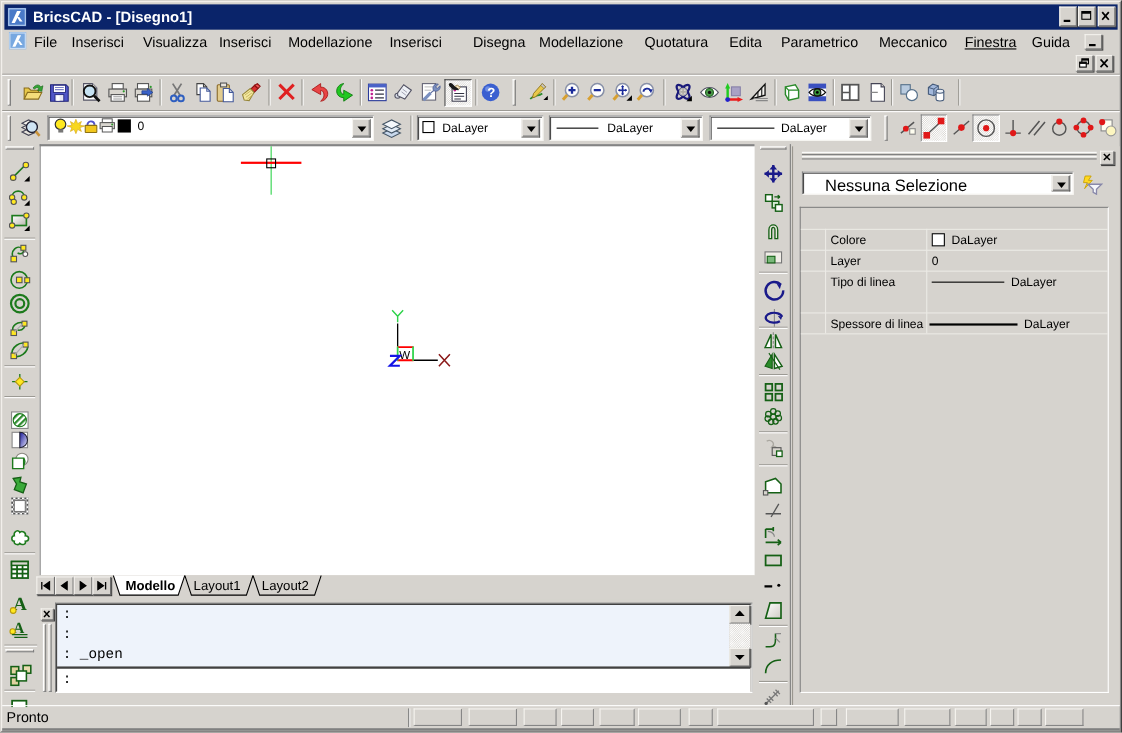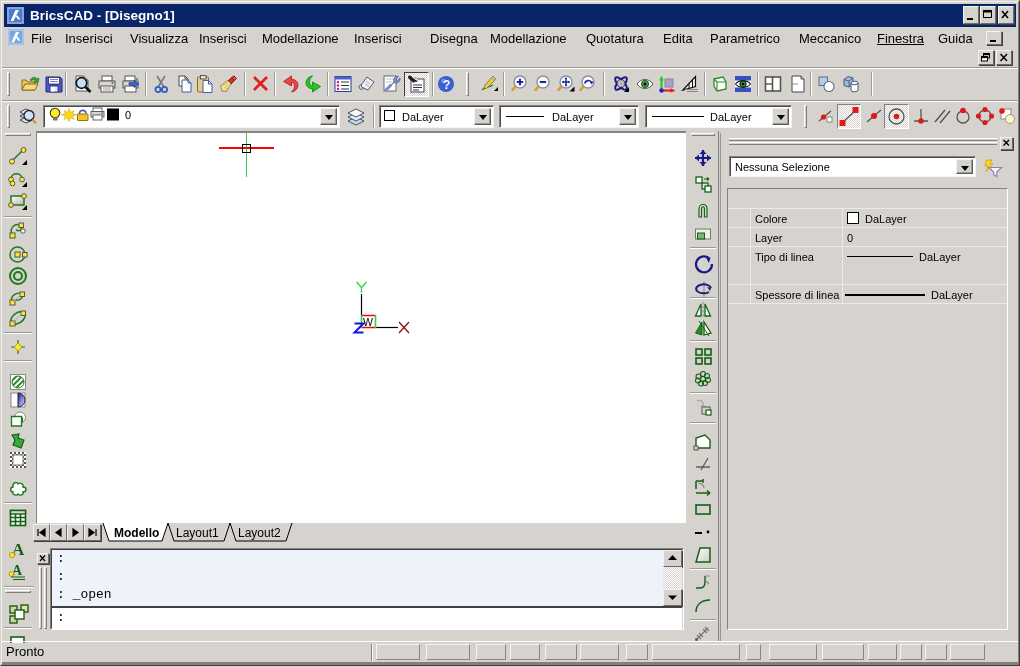--- a/index.html
+++ b/index.html
@@ -886,21 +886,21 @@
 
 <div class="abs" style="left:720px;top:133px;width:298px;height:508px;border-left:1px solid #9a978f;background:#d6d3ce;" id="props">
 <div class="abs" style="left:8px;top:5px;width:268px;height:3px;border-top:1px solid #fff;border-bottom:1px solid #808080;"></div>
 <div class="abs" style="left:8px;top:9px;width:268px;height:3px;border-top:1px solid #fff;border-bottom:1px solid #808080;"></div>
 <div class="abs btn" style="left:279px;top:4px;width:13px;height:13px;">
       <svg width="11" height="10">
         <path d="M2.5 2 L8 7.5 M8 2 L2.5 7.5" stroke="#000" stroke-width="1.4"></path>
       </svg>
     </div>
 <div class="combo" style="left:8px;top:23px;width:247px;height:21px;">
-<span class="abs" style="left:5px;top:4px;font-size:11px;">Nessuna Selezione</span>
+<span class="abs" style="left:20px;top:4px;font-size:15px;">Nessuna Selezione</span>
 <div class="arrowbtn"></div>
 </div>
 <div class="abs" style="left:262px;top:25px;width:20px;height:20px;">
       <svg width="20" height="20">
         <path d="M3.5 2 L9 2 L6.5 6 L10 6 L3 13.5 L5.5 8 L2 8 Z" fill="#ffd820" stroke="#c8a000" stroke-width="0.8"></path>
         <path d="M6 9.5 L18.5 9.5 L13.8 14 L13.8 18.5 L10.8 16.8 L10.8 14 Z" fill="#f4f6fa" stroke="#88a" stroke-width="1.2"></path>
       </svg>
     </div>
 <div class="abs" style="left:6px;top:55px;width:281px;height:442px;border:1px solid;border-color:#828282 #fff #fff #828282;font-size:11px;">
  <div class="abs" style="left:0;top:19px;width:279px;height:19px;border-top:1px solid #eceae5;">

